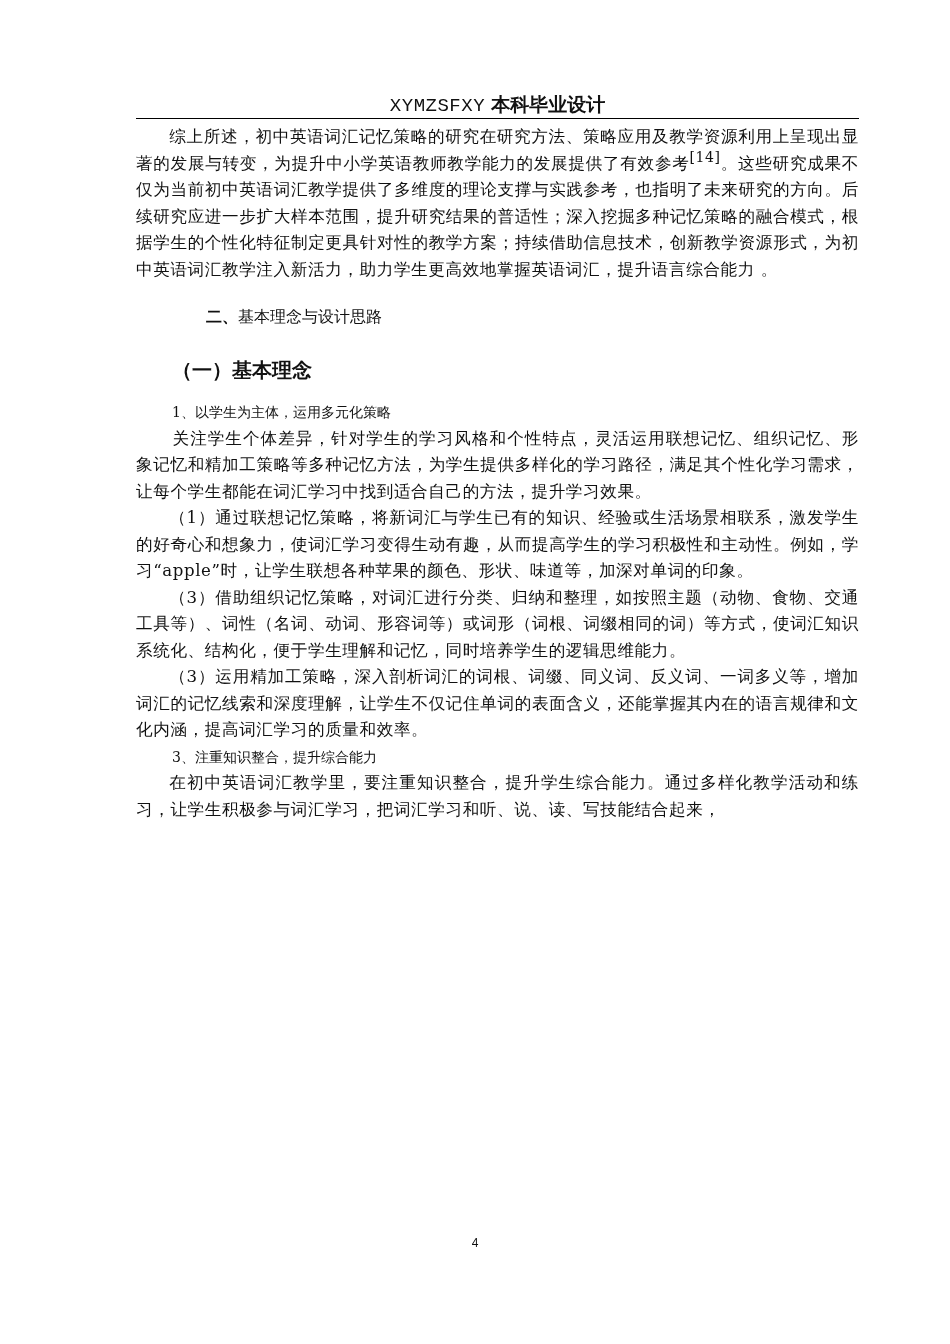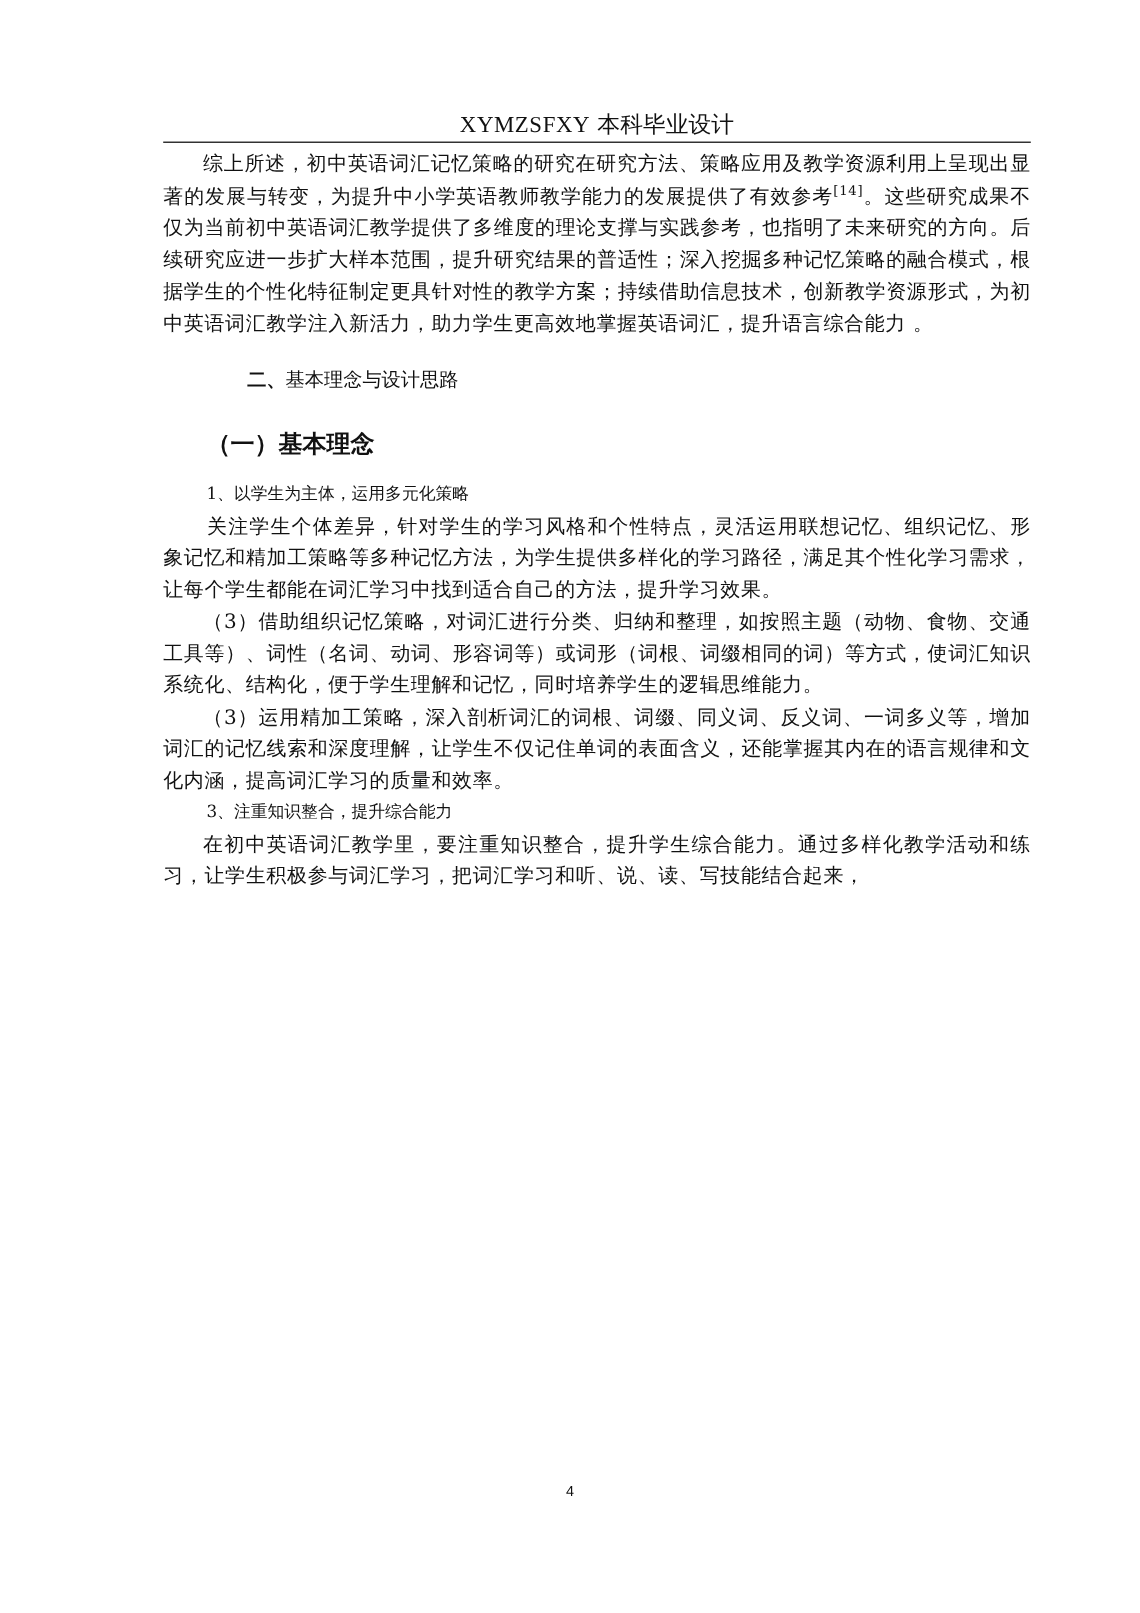--- a/index.html
+++ b/index.html
@@ -1,27 +1,27 @@
 <!DOCTYPE html>
 <html><head>
   <meta charset="utf-8">
   <style>
     html, body { margin: 0; padding: 0; background: #ffffff; }
     body { width: 950px; height: 1344px; position: relative; overflow: hidden;
            font-family: "DejaVu Serif", "Liberation Serif", serif; color: #111; }
     .header { position: absolute; left: 136px; top: 92px; width: 723px; text-align: center;
               font-size: 19px; line-height: 24px; }
-    .header .code { font-family: Liberation Serif, serif; letter-spacing: 0.5px; text-align: center; }
-    .header .title { font-family: "DejaVu Sans", sans-serif; font-weight: normal; }
+    .header .code { font-family: Liberation Mono, monospace; letter-spacing: 0.5px; text-align: center; }
+    .header .title { font-family: "DejaVu Sans", sans-serif; font-weight: bold; }
     .rule { position: absolute; left: 136px; top: 118px; width: 723px; height: 1px; background: #000; }
     .body { position: absolute; left: 136px; top: 124px; width: 723px; }
     .p { font-size: 16.6px; line-height: 26.5px; margin: 0; text-align: justify; letter-spacing: 0.6px; }
     .indent { text-indent: 2em; }
     .indent-s { text-indent: 2.2em; }
-    .sup { font-size: 11px; vertical-align: super; line-height: 0; }
+    .sup { font-size: 14px; vertical-align: super; line-height: 0; }
     .h1 { font-family: "DejaVu Sans", sans-serif; font-size: 16px; font-weight: normal;
           margin: 0; padding-left: 70px; height: 58px; line-height: 68px; }
     .h1 .num { font-weight: bold; }
     .h2 { font-family: "DejaVu Sans", sans-serif; font-size: 20px; margin: 0;
           padding-left: 36px; height: 50px; line-height: 58px; }
     .item { font-size: 14px; line-height: 26.5px; margin: 0; padding-left: 36px; }
     .item.first { margin-top: 8px; }
     .page-num { position: absolute; left: 0; width: 950px; top: 1236px; text-align: center;
                 font-family: "Liberation Sans", sans-serif; font-size: 12px; }
   </style>
@@ -37,20 +37,21 @@
 <div class="body">
   <p class="p indent"><span>综上所述，初中英语词汇记忆策略的研究在研究方法、策略应用及教学资源利用上呈现出显著的发展与转变，为提升中小学英语教师教学能力的发展提供了有效参考</span><span class="sup">[14]</span><span>。这些研究成果不仅为当前初中英语词汇教学提供了多维度的理论支撑与实践参考，也指明了未来研究的方向。后续研究应进一步扩大样本范围，提升研究结果的普适性；深入挖掘多种记忆策略的融合模式，根据学生的个性化特征制定更具针对性的教学方案；持续借助信息技术，创新教学资源形式，为初中英语词汇教学注入新活力，助力学生更高效地掌握英语词汇，提升语言综合能力 。</span></p>
 
   <h1 class="h1"><span class="num">二、</span><span>基本理念与设计思路</span></h1>
 
   <h2 class="h2">（一）基本理念</h2>
 
   <p class="item first">1、以学生为主体，运用多元化策略</p>
   <p class="p indent-s">关注学生个体差异，针对学生的学习风格和个性特点，灵活运用联想记忆、组织记忆、形象记忆和精加工策略等多种记忆方法，为学生提供多样化的学习路径，满足其个性化学习需求，让每个学生都能在词汇学习中找到适合自己的方法，提升学习效果。</p>
 
+  <p class="p indent">（1）通过联想记忆策略，将新词汇与学生已有的知识、经验或生活场景相联系，激发学生的好奇心和想象力，使词汇学习变得生动有趣，从而提高学生的学习积极性和主动性。例如，学习“apple”时，让学生联想各种苹果的颜色、形状、味道等，加深对单词的印象。</p>
   <p class="p indent">（3）借助组织记忆策略，对词汇进行分类、归纳和整理，如按照主题（动物、食物、交通工具等）、词性（名词、动词、形容词等）或词形（词根、词缀相同的词）等方式，使词汇知识系统化、结构化，便于学生理解和记忆，同时培养学生的逻辑思维能力。</p>
   <p class="p indent">（3）运用精加工策略，深入剖析词汇的词根、词缀、同义词、反义词、一词多义等，增加词汇的记忆线索和深度理解，让学生不仅记住单词的表面含义，还能掌握其内在的语言规律和文化内涵，提高词汇学习的质量和效率。</p>
 
   <p class="item">3、注重知识整合，提升综合能力</p>
   <p class="p indent">在初中英语词汇教学里，要注重知识整合，提升学生综合能力。通过多样化教学活动和练习，让学生积极参与词汇学习，把词汇学习和听、说、读、写技能结合起来，</p>
 </div>
 
 <div class="page-num">4</div>
 
 </body></html>

